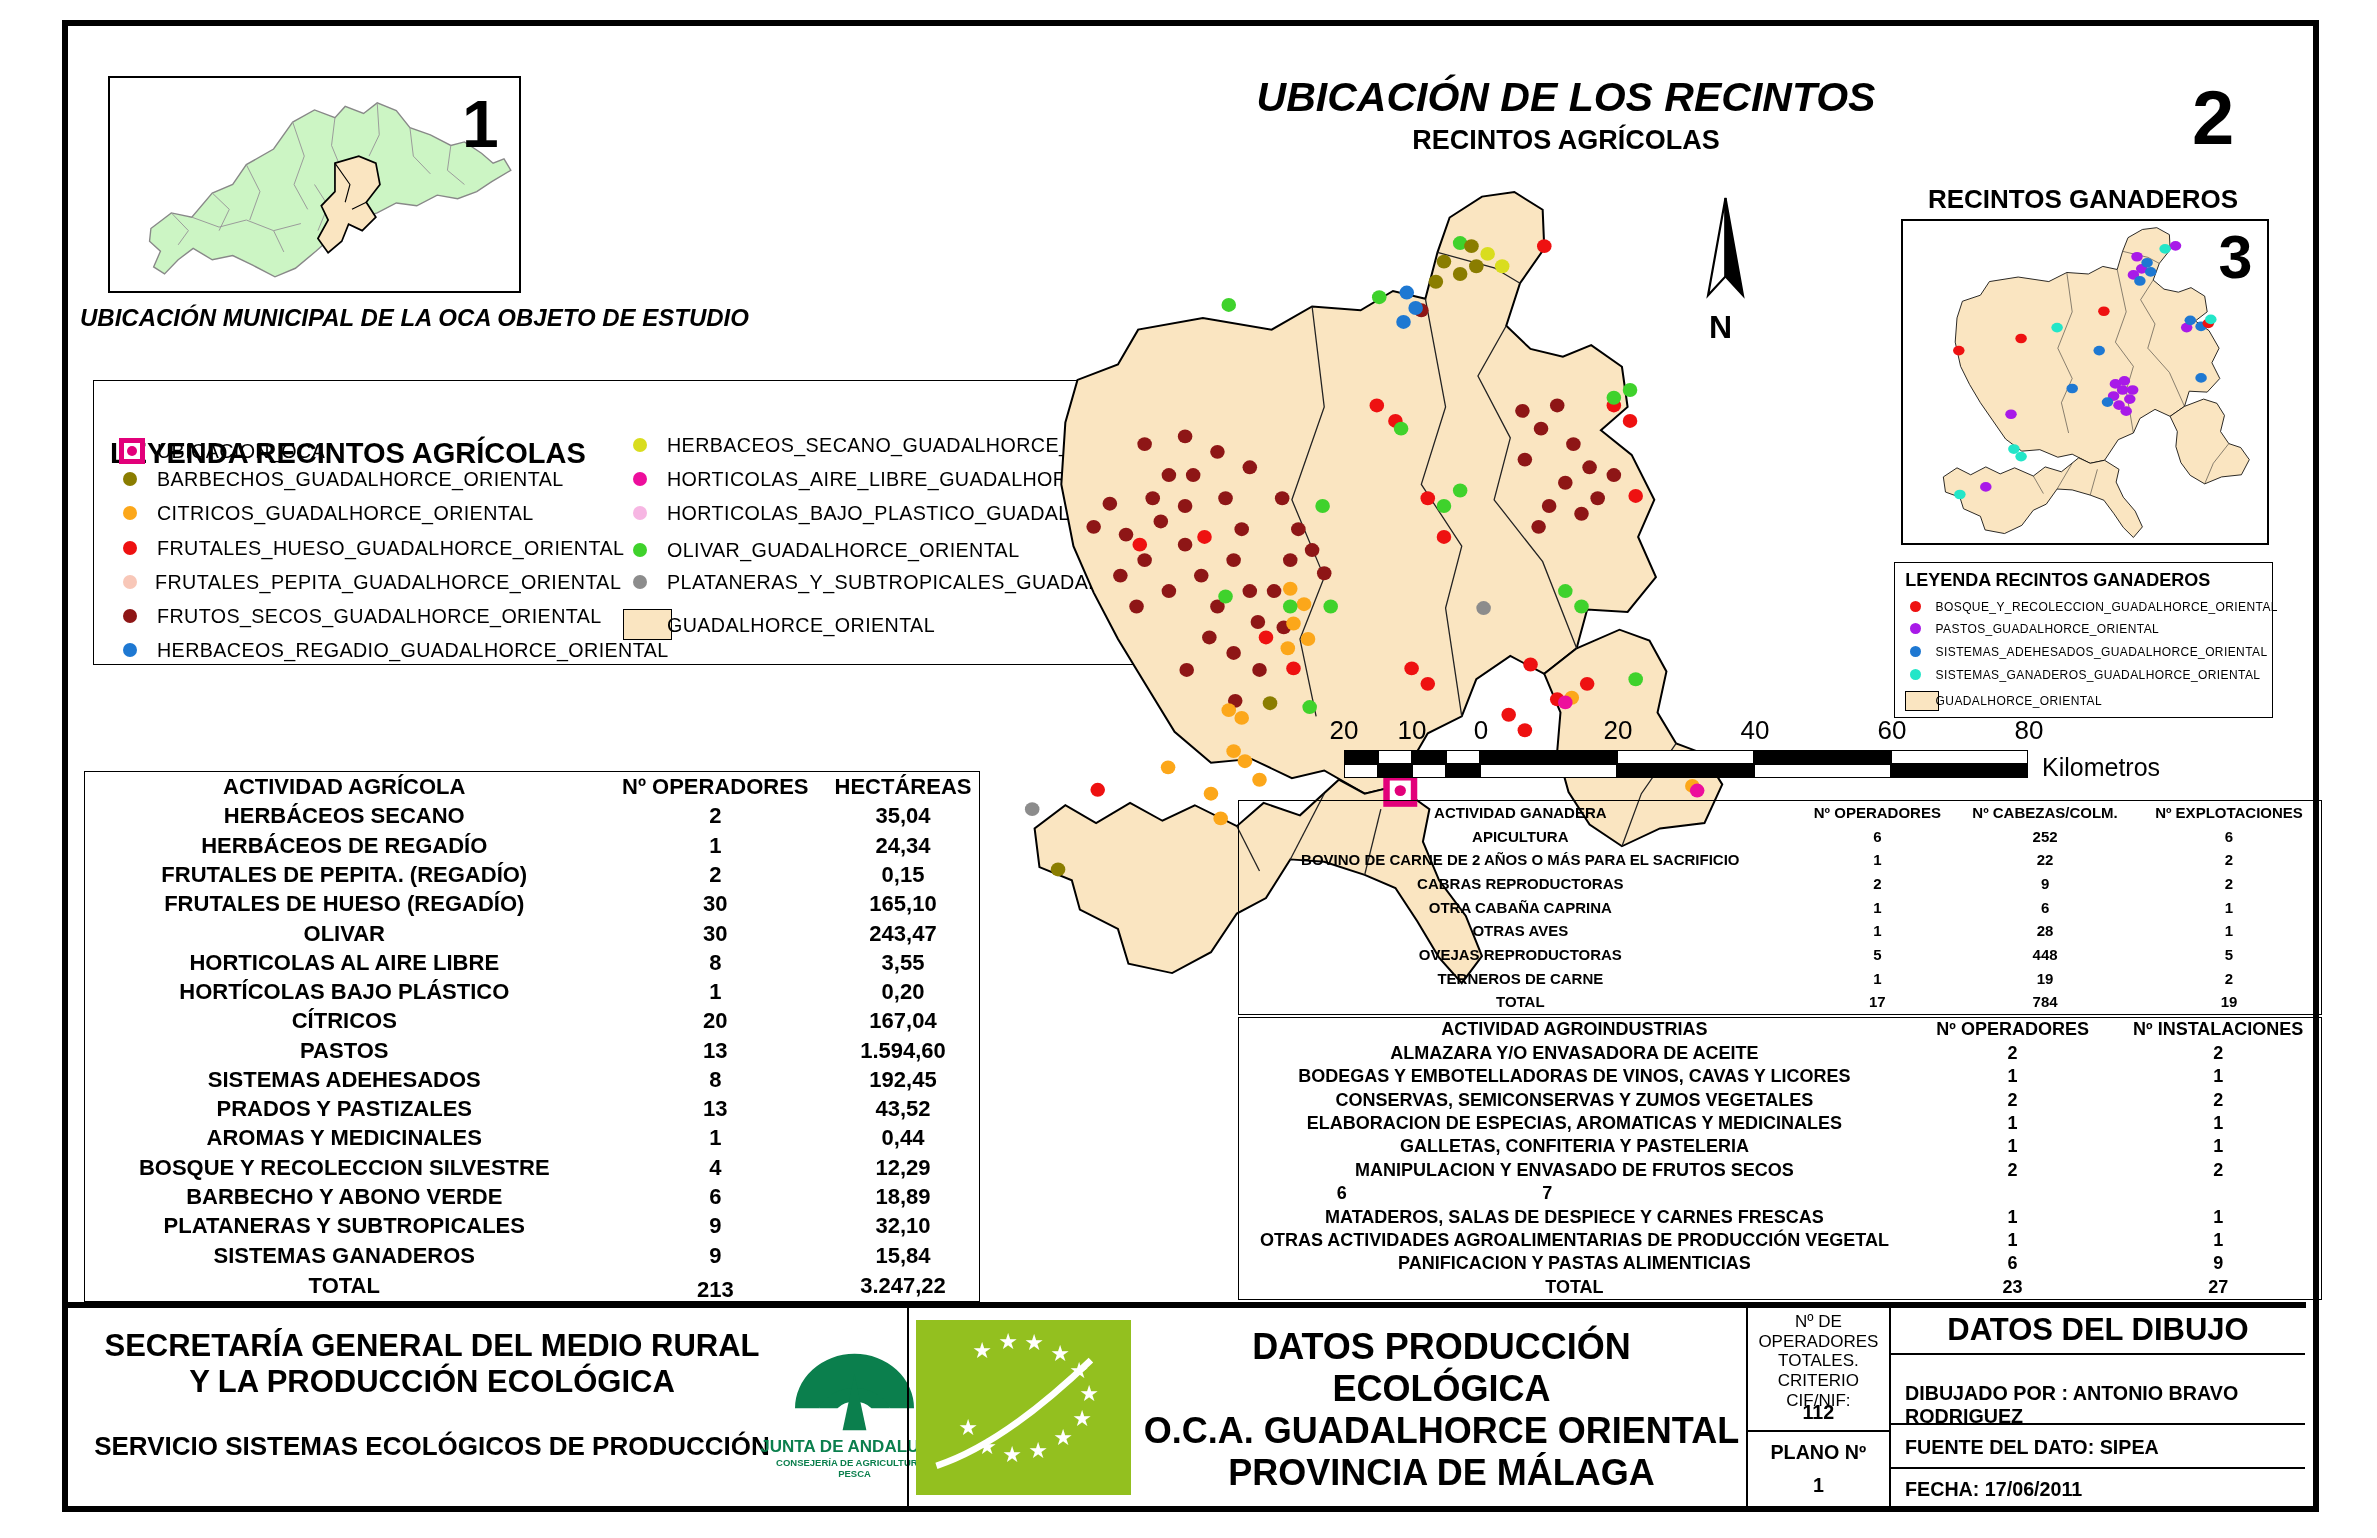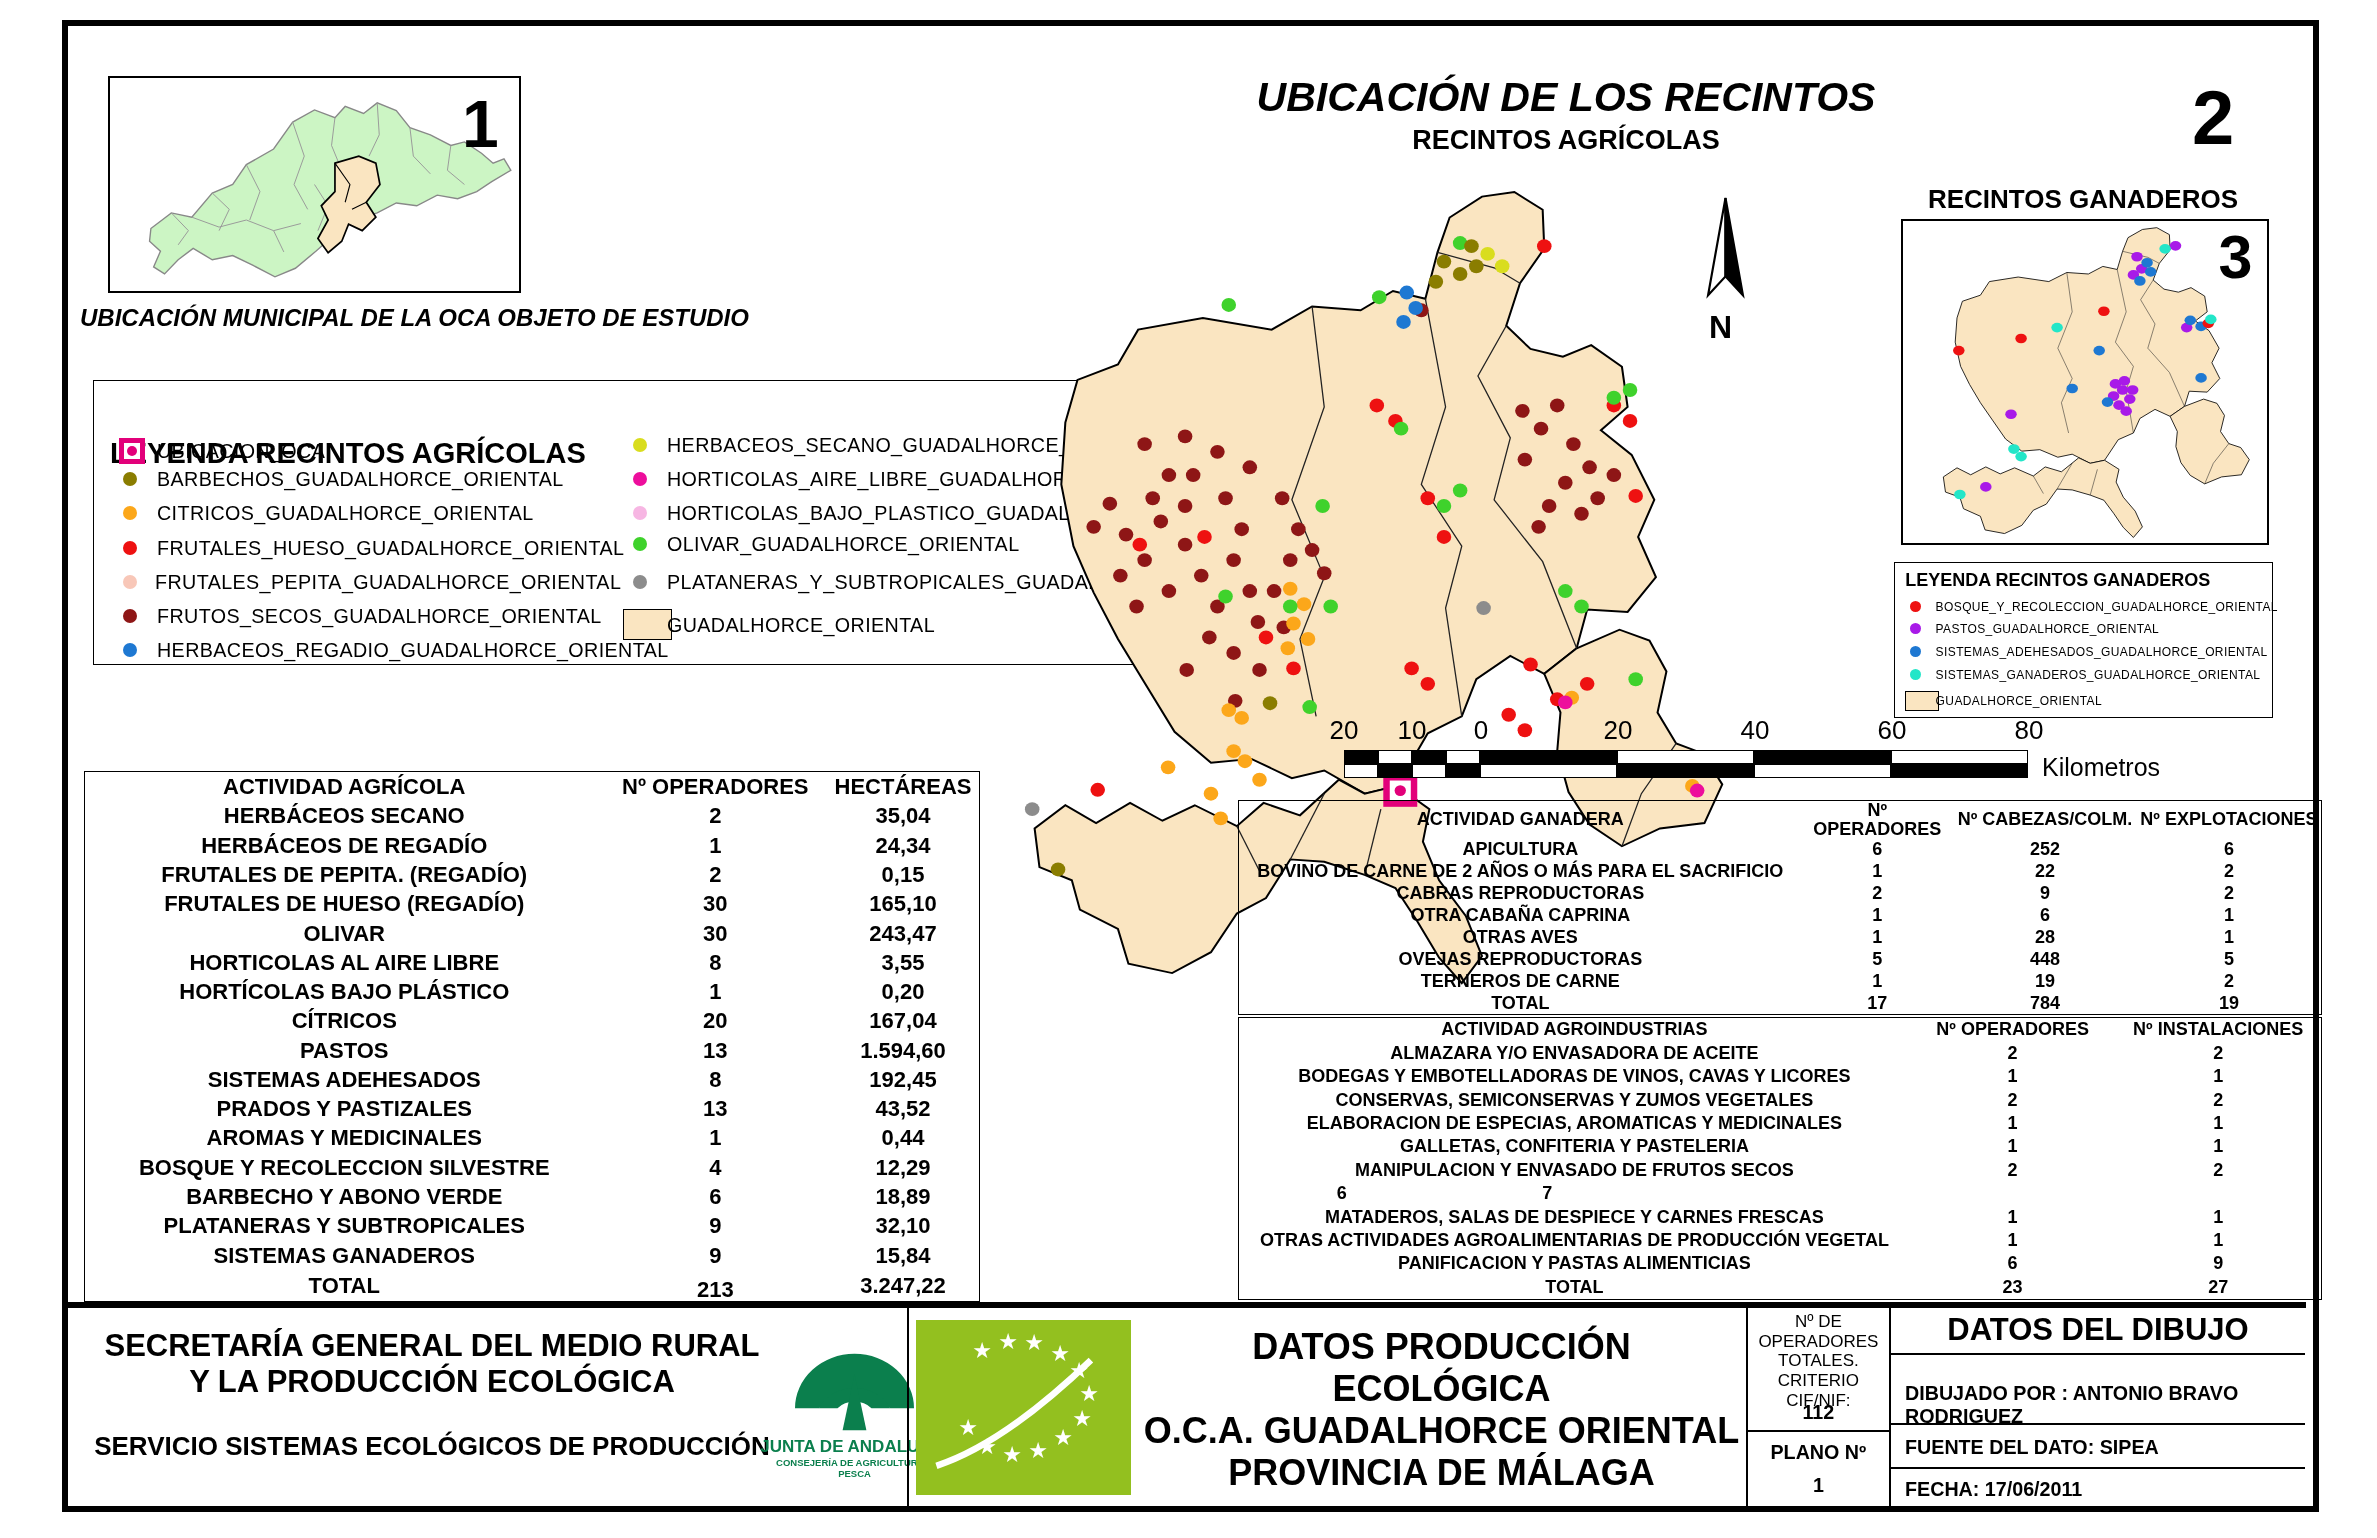--- a/index.html
+++ b/index.html
@@ -103,21 +103,21 @@
           <span class="txt" style="margin-left: 34px; position: absolute; left: 0px; top: 50%; transform: translateY(-50%);">HERBACEOS_SECANO_GUADALHORCE_ORIENTAL</span>
         </div>
         <div class="leg-item" style="left: 539px; top: 91px;">
           <span class="leg-dot" style="width: 14px; height: 14px; background: rgb(237, 14, 156);"></span>
           <span class="txt" style="margin-left: 34px; position: absolute; left: 0px; top: 50%; transform: translateY(-50%);">HORTICOLAS_AIRE_LIBRE_GUADALHORCE_ORIENTAL</span>
         </div>
         <div class="leg-item" style="left: 539px; top: 125px;">
           <span class="leg-dot" style="width: 14px; height: 14px; background: rgb(247, 182, 227);"></span>
           <span class="txt" style="margin-left: 34px; position: absolute; left: 0px; top: 50%; transform: translateY(-50%);">HORTICOLAS_BAJO_PLASTICO_GUADALHORCE_ORIENTAL</span>
         </div>
-        <div class="leg-item" style="left: 539px; top: 156px;">
+        <div class="leg-item" style="left: 539px; top: 162px;">
           <span class="leg-dot" style="width: 14px; height: 14px; background: rgb(63, 210, 44);"></span>
           <span class="txt" style="margin-left: 34px; position: absolute; left: 0px; top: 50%; transform: translateY(-50%);">OLIVAR_GUADALHORCE_ORIENTAL</span>
         </div>
         <div class="leg-item" style="left: 539px; top: 194px;">
           <span class="leg-dot" style="width: 14px; height: 14px; background: rgb(140, 140, 140);"></span>
           <span class="txt" style="margin-left: 34px; position: absolute; left: 0px; top: 50%; transform: translateY(-50%);">PLATANERAS_Y_SUBTROPICALES_GUADALHORCE_ORIENTAL</span>
         </div>
         <div class="leg-item" style="left: 539px; top: 228px;">
           <span class="leg-rect" style="width: 47px; height: 29px; background: rgb(250, 229, 193); margin-left: -10.2px;"></span>
           <span class="txt" style="margin-left: 34px; position: absolute; left: 0px; top: 50%; transform: translateY(-50%);">GUADALHORCE_ORIENTAL</span>
@@ -477,21 +477,21 @@
         </div>
         <div class="trow">
           <div style="width: 58%;">TOTAL</div>
           <div style="width: 25%; margin-top: 8px;">213</div>
           <div style="width: 17%;">3.247,22</div>
         </div>
       </div>
   </div>
 
   <div class="abs thin" style="left:1238px;top:800px;width:1082px;height:213px;">
-    <div class="dtable" style="width:100%;height:100%;font-size:18px;">
+    <div class="dtable" style="width:100%;height:100%;font-size:15px;">
         <div class="trow">
           <div style="width: 52%;">ACTIVIDAD GANADERA</div>
           <div style="width: 14%;">Nº OPERADORES</div>
           <div style="width: 17%;">Nº CABEZAS/COLM.</div>
           <div style="width: 17%;">Nº EXPLOTACIONES</div>
         </div>
         <div class="trow">
           <div style="width: 52%;">APICULTURA</div>
           <div style="width: 14%;">6</div>
           <div style="width: 17%;">252</div>

